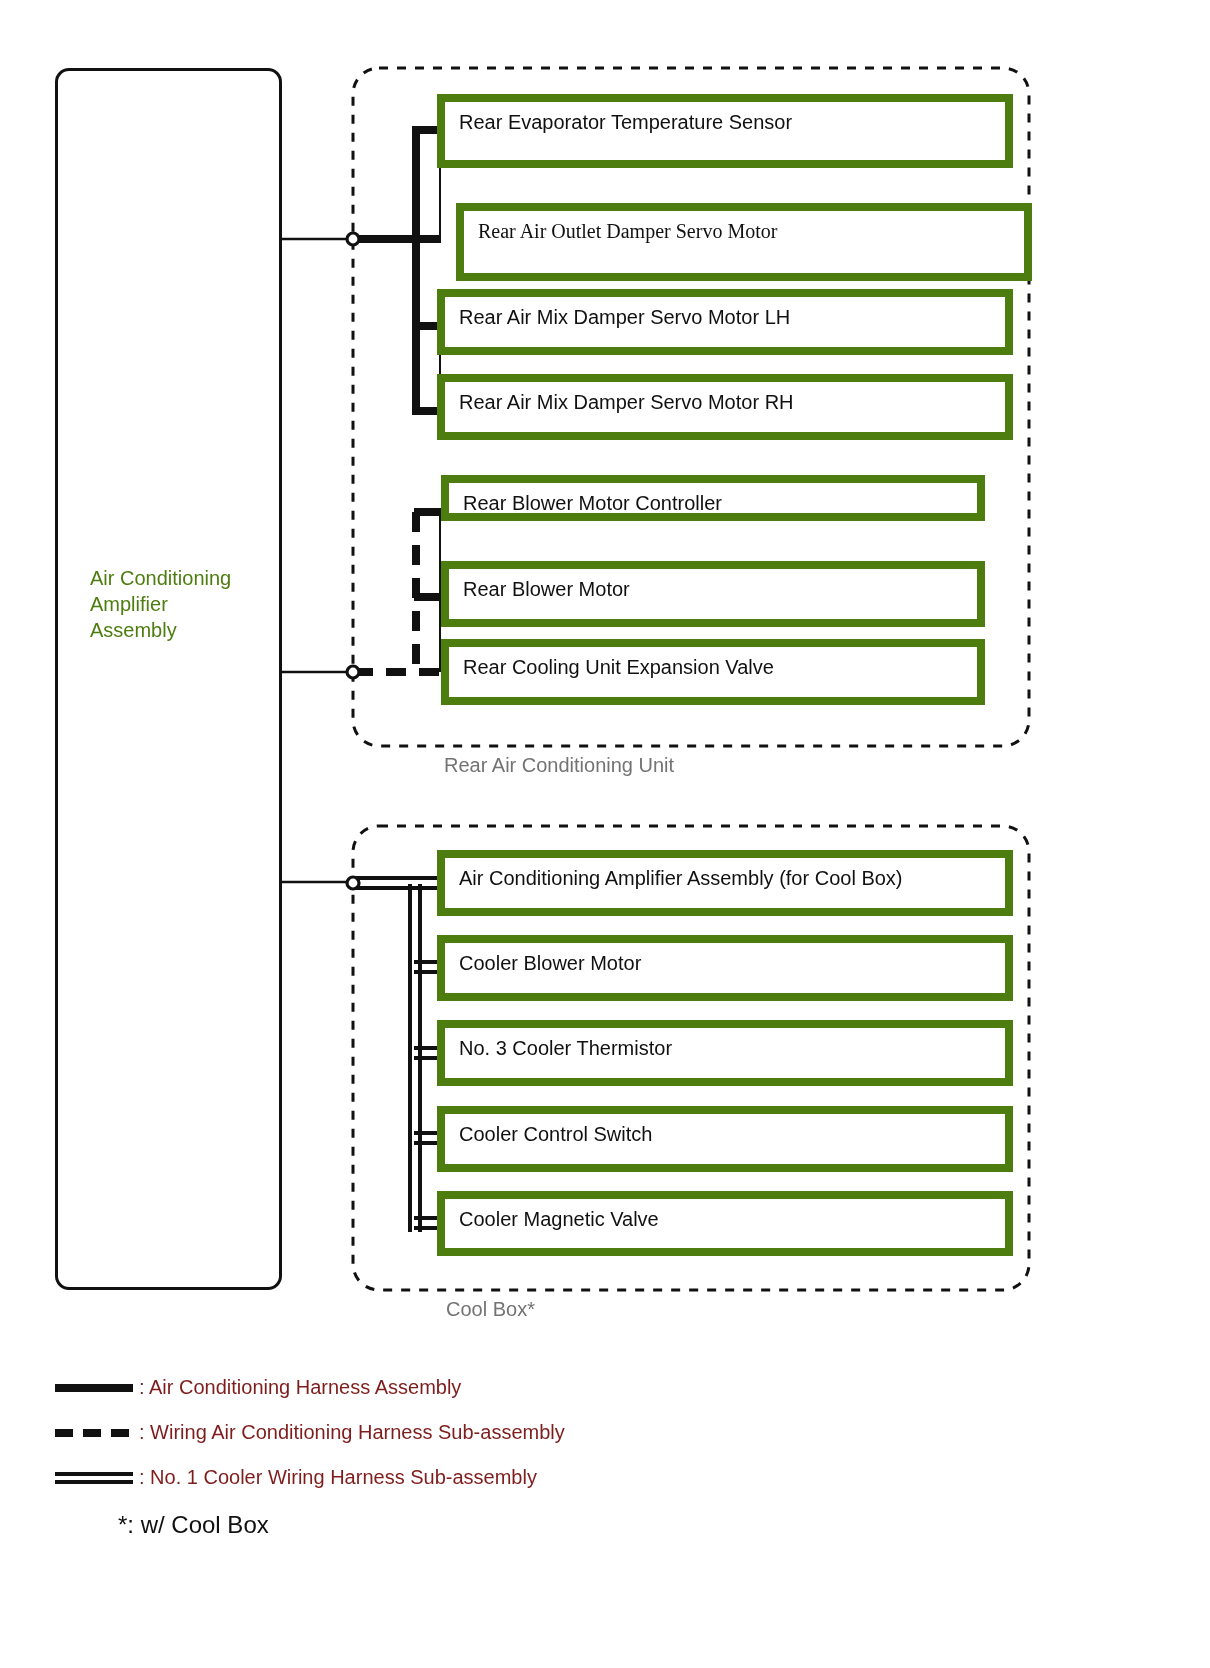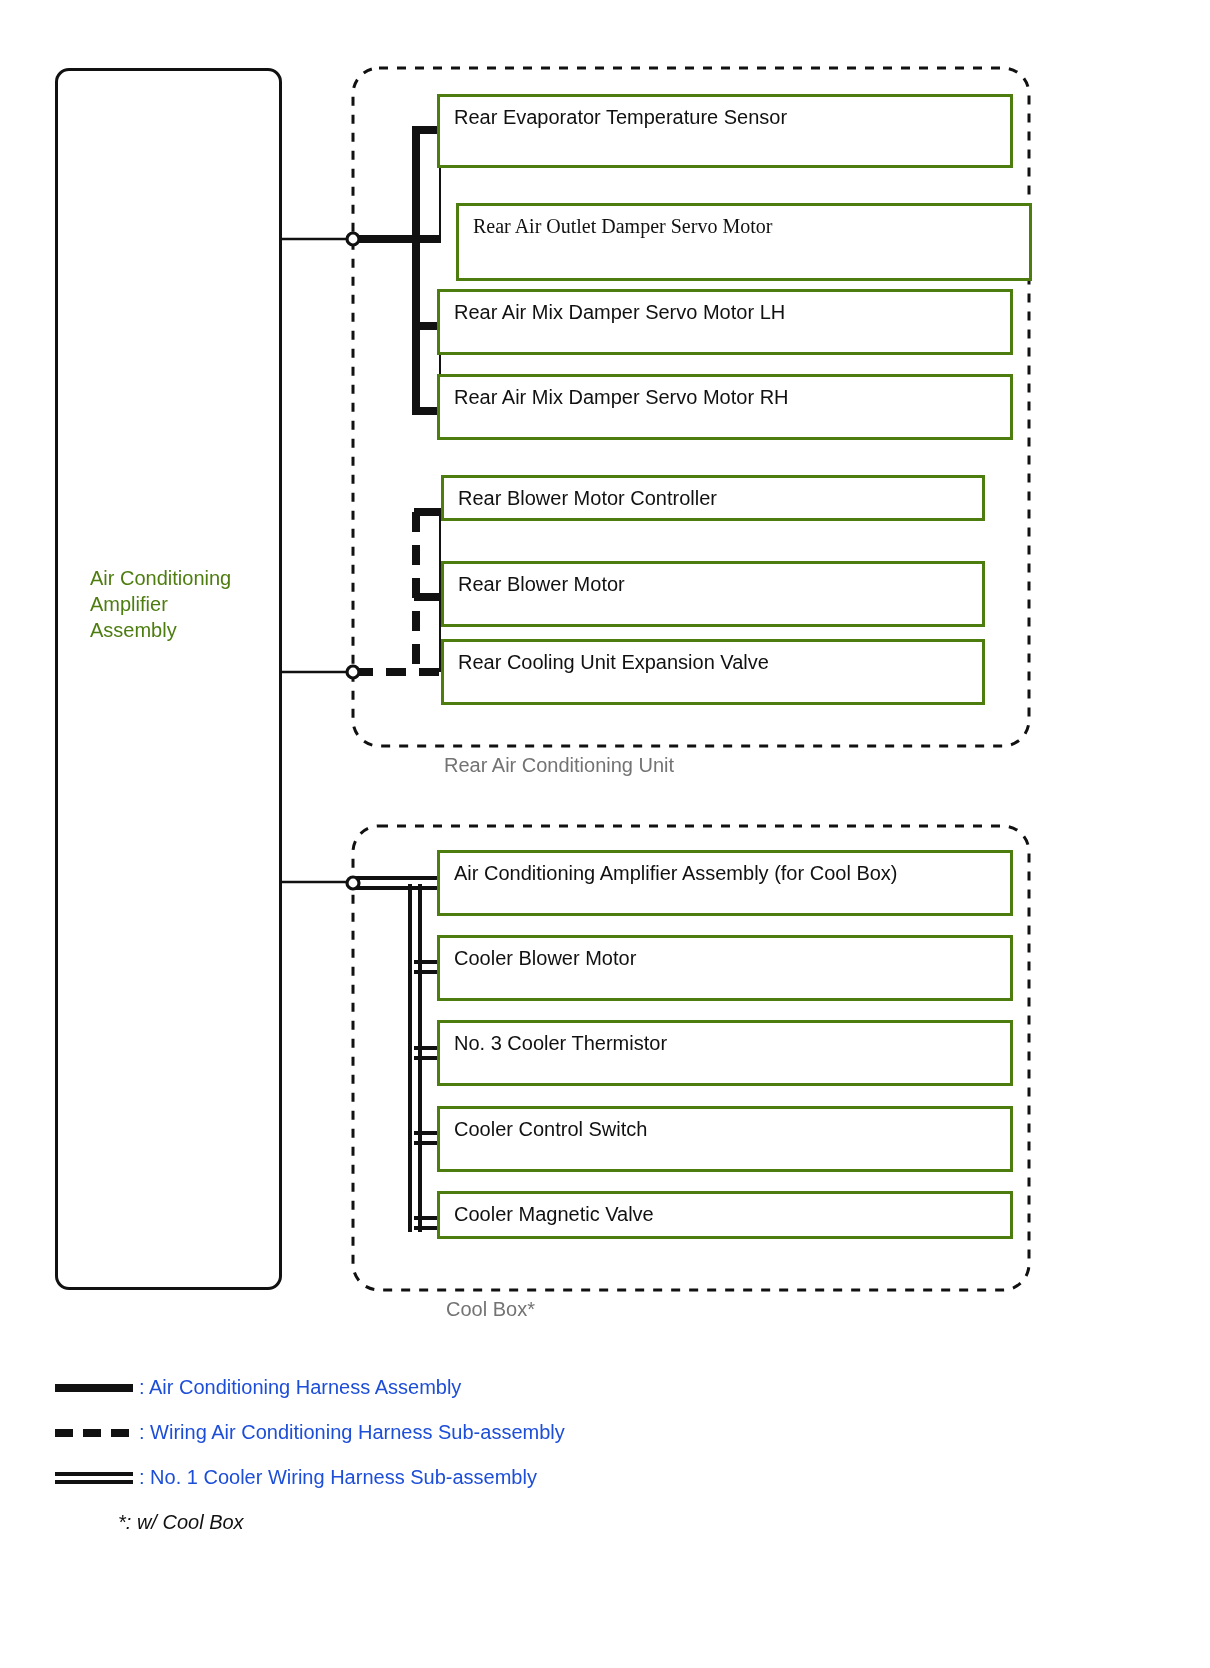--- a/index.html
+++ b/index.html
@@ -1,38 +1,38 @@
 <!DOCTYPE html>
 <html><head>
 <meta charset="utf-8">
 <style>
   html,body{margin:0;padding:0;background:#fff;}
   body{width:1210px;height:1668px;position:relative;
        font-family:"Liberation Sans","DejaVu Sans",sans-serif;color:#1a1a1a;}
   #stage{position:absolute;left:0;top:0;width:1210px;height:1668px;}
   svg{position:absolute;left:0;top:0;width:1210px;height:1668px;overflow:visible;}
 
-  .node-box{position:absolute;border:3px solid #4d7c0f;background:#fff;box-sizing:border-box;}
+  .node-box{position:absolute;border:8px solid #4d7c0f;background:#fff;box-sizing:border-box;}
   .node-label{position:absolute;left:14px;top:8px;font-size:20px;line-height:24px;
               white-space:nowrap;color:#111;}
 
   .amp-box{position:absolute;border:3px solid #111;border-radius:14px;background:#fff;box-sizing:border-box;}
   .amp-text{position:absolute;font-size:20px;line-height:26px;color:#4d7c0f;white-space:pre-line;}
 
   .group-caption{position:absolute;font-size:20px;color:#737373;white-space:nowrap;}
   .legend-row{position:absolute;display:flex;align-items:center;}
   .legend-key{width:78px;height:14px;position:relative;margin-right:6px;flex:none;}
   .k-solid{background:#111;height:8px;top:3px;position:absolute;left:0;width:78px;}
   .k-dash{position:absolute;left:0;top:3px;width:78px;height:8px;
           background:repeating-linear-gradient(to right,#111 0 18px,transparent 18px 28px);}
   .k-dbl{position:absolute;left:0;top:0;width:78px;height:14px;}
   .k-dbl i{position:absolute;left:0;width:78px;height:4px;background:#111;display:block;}
   .k-dbl i.a{top:1px;} .k-dbl i.b{top:9px;}
-  .legend-text{font-size:20px;color:#1d4ed8;}
-  .note{position:absolute;font-size:20px;color:#111;font-style:italic;}
+  .legend-text{font-size:20px;color:#7f1d1d;}
+  .note{position:absolute;font-size:24px;color:#111;}
 </style>
 </head>
 <body>
 
 <div id="stage">
 
   <svg viewBox="0 0 1210 1668">
 
     <rect x="353" y="68" width="676" height="678" rx="26" ry="26" fill="none" stroke="#111" stroke-width="3" stroke-dasharray="9 9"></rect>
 
@@ -131,21 +131,21 @@
   </div>
 
   <div class="node-box" style="left:437px;top:1020px;width:576px;height:66px;">
     <span class="node-label">No. 3 Cooler Thermistor</span>
   </div>
 
   <div class="node-box" style="left:437px;top:1106px;width:576px;height:66px;">
     <span class="node-label">Cooler Control Switch</span>
   </div>
 
-  <div class="node-box" style="left:437px;top:1191px;width:576px;height:48px;">
+  <div class="node-box" style="left:437px;top:1191px;width:576px;height:65px;">
     <span class="node-label">Cooler Magnetic Valve</span>
   </div>
 
   <div class="group-caption" style="left:446px;top:1298px;text-align:center;">Cool Box*</div>
 
   <div class="legend-row" style="left:55px;top:1376px;">
     <span class="legend-key">
       <span class="k-solid"></span>
     </span>
     <span class="legend-text">: Air Conditioning Harness Assembly</span>

